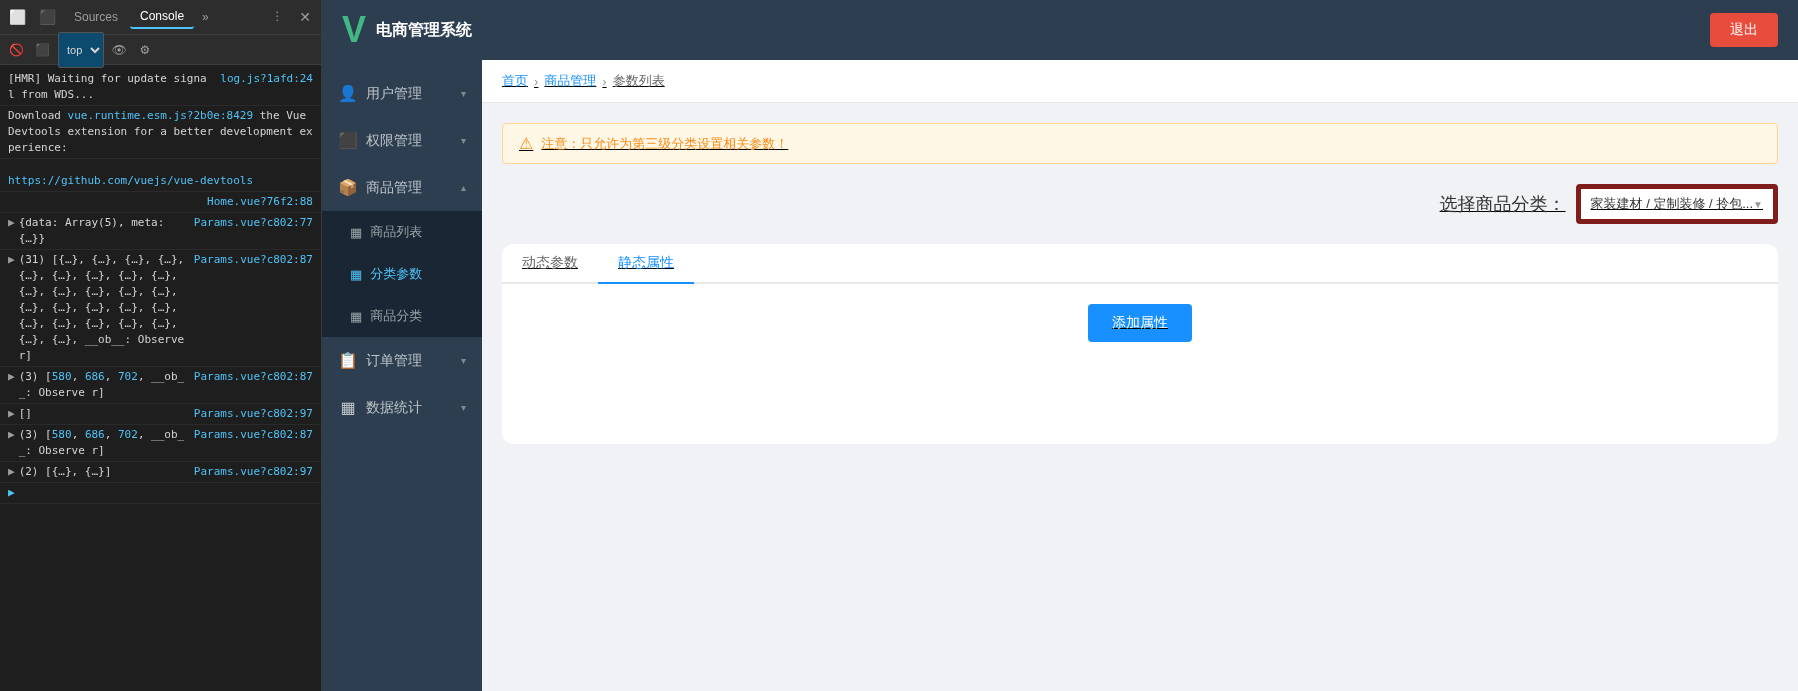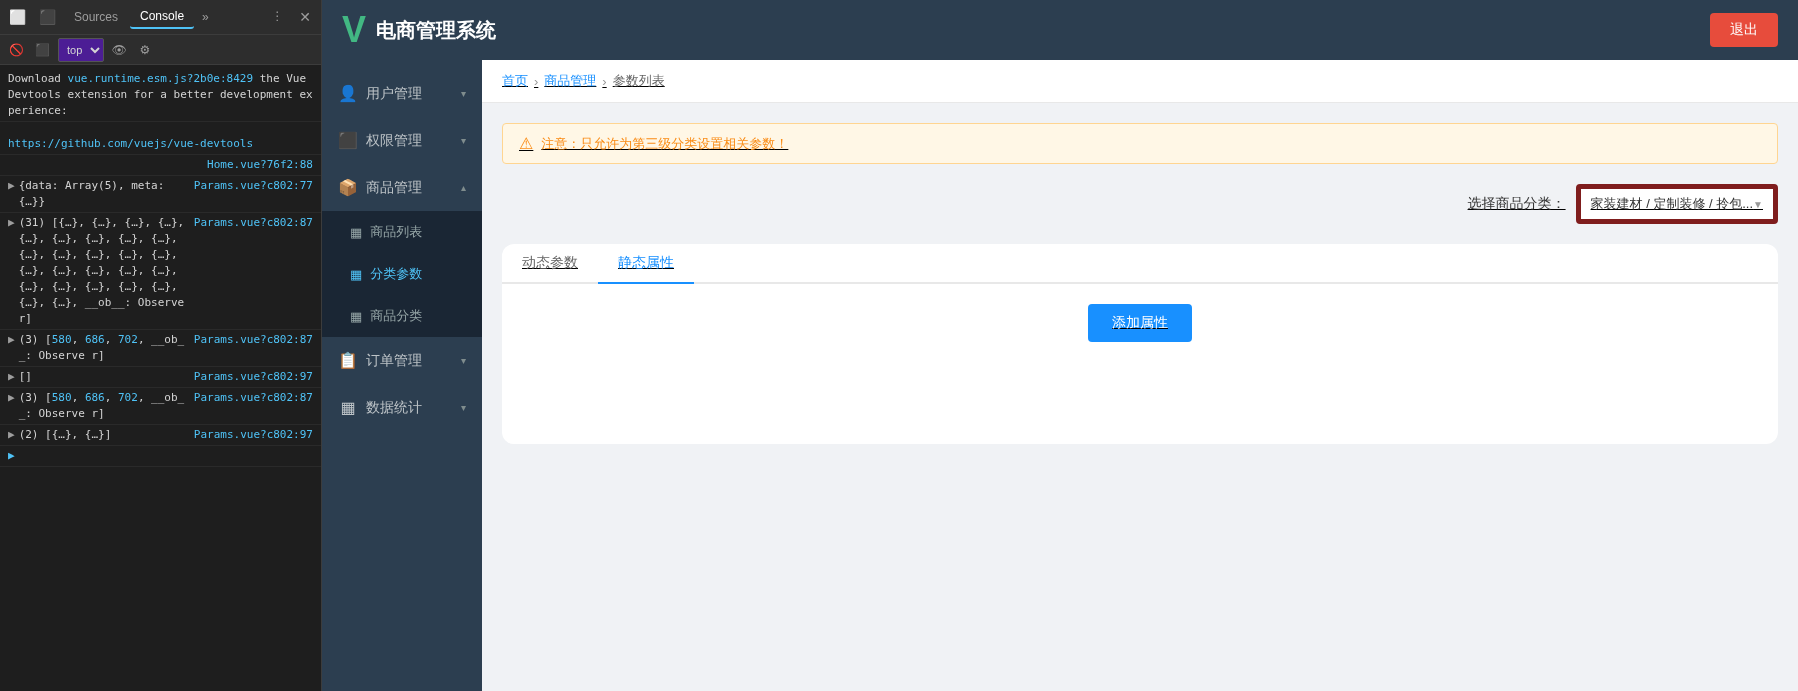--- a/index.html
+++ b/index.html
@@ -78,27 +78,27 @@
     .toolbar-icon {
       width: 22px; height: 22px;
       display: flex; align-items: center; justify-content: center;
       color: #9d9d9d;
       cursor: pointer;
       border-radius: 3px;
       font-size: 12px;
     }
 
     .toolbar-select {
-      background: #4c1d95;
+      background: #0c4a6e;
       border: 1px solid #555;
       color: #d4d4d4;
       font-size: 11px;
       padding: 1px 4px;
       border-radius: 2px;
-      height: 24px;
+      height: 36px;
     }
 
     .devtools-console {
       flex: 1;
       overflow-y: auto;
       padding: 4px 0;
       font-size: 11px;
       font-family: 'Consolas', monospace;
     }
 
@@ -159,21 +159,21 @@
     }
 
     .logo-v {
       color: #42b883;
       font-size: 36px;
       font-weight: bold;
       line-height: 1;
     }
 
     .app-title {
-      font-size: 20px;
+      font-size: 16px;
       font-weight: bold;
       color: white;
     }
 
     .header-spacer { flex: 1; }
 
     .logout-btn {
       background: #e74c3c;
       color: white;
       border: none;
@@ -296,21 +296,21 @@
     
     .category-select-row {
       display: flex;
       align-items: center;
       justify-content: flex-end;
       margin-bottom: 20px;
       gap: 10px;
     }
 
     .category-label {
-      font-size: 14px;
+      font-size: 18px;
       color: #333;
     }
 
     .category-select-wrap {
       display: flex;
       align-items: center;
       border: 5px solid #7f1d1d;
       border-radius: 4px;
       background: white;
       padding: 6px 10px;
@@ -397,20 +397,24 @@
     <div class="toolbar-icon">⬛</div>
     <select class="toolbar-select">
       <option>top</option>
     </select>
     <div class="toolbar-icon">👁</div>
     <div class="toolbar-icon">⚙</div>
   </div>
 
   <div class="devtools-console">
 
+    <div class="console-line log">
+      <span>[HMR] Waiting for update signal from WDS...</span>
+      <a class="link">log.js?1afd:24</a>
+    </div>
 
     <div class="console-line log">
       <span>Download <span class="console-highlight">vue.runtime.esm.js?2b0e:8429</span> the Vue Devtools extension for a better development experience:</span>
     </div>
 
     <div class="console-line log">
       <span class="console-highlight" style="color:#4fc3f7;margin-top:12px;">https://github.com/vuejs/vue-devtools</span>
     </div>
 
     <div class="console-line log">

